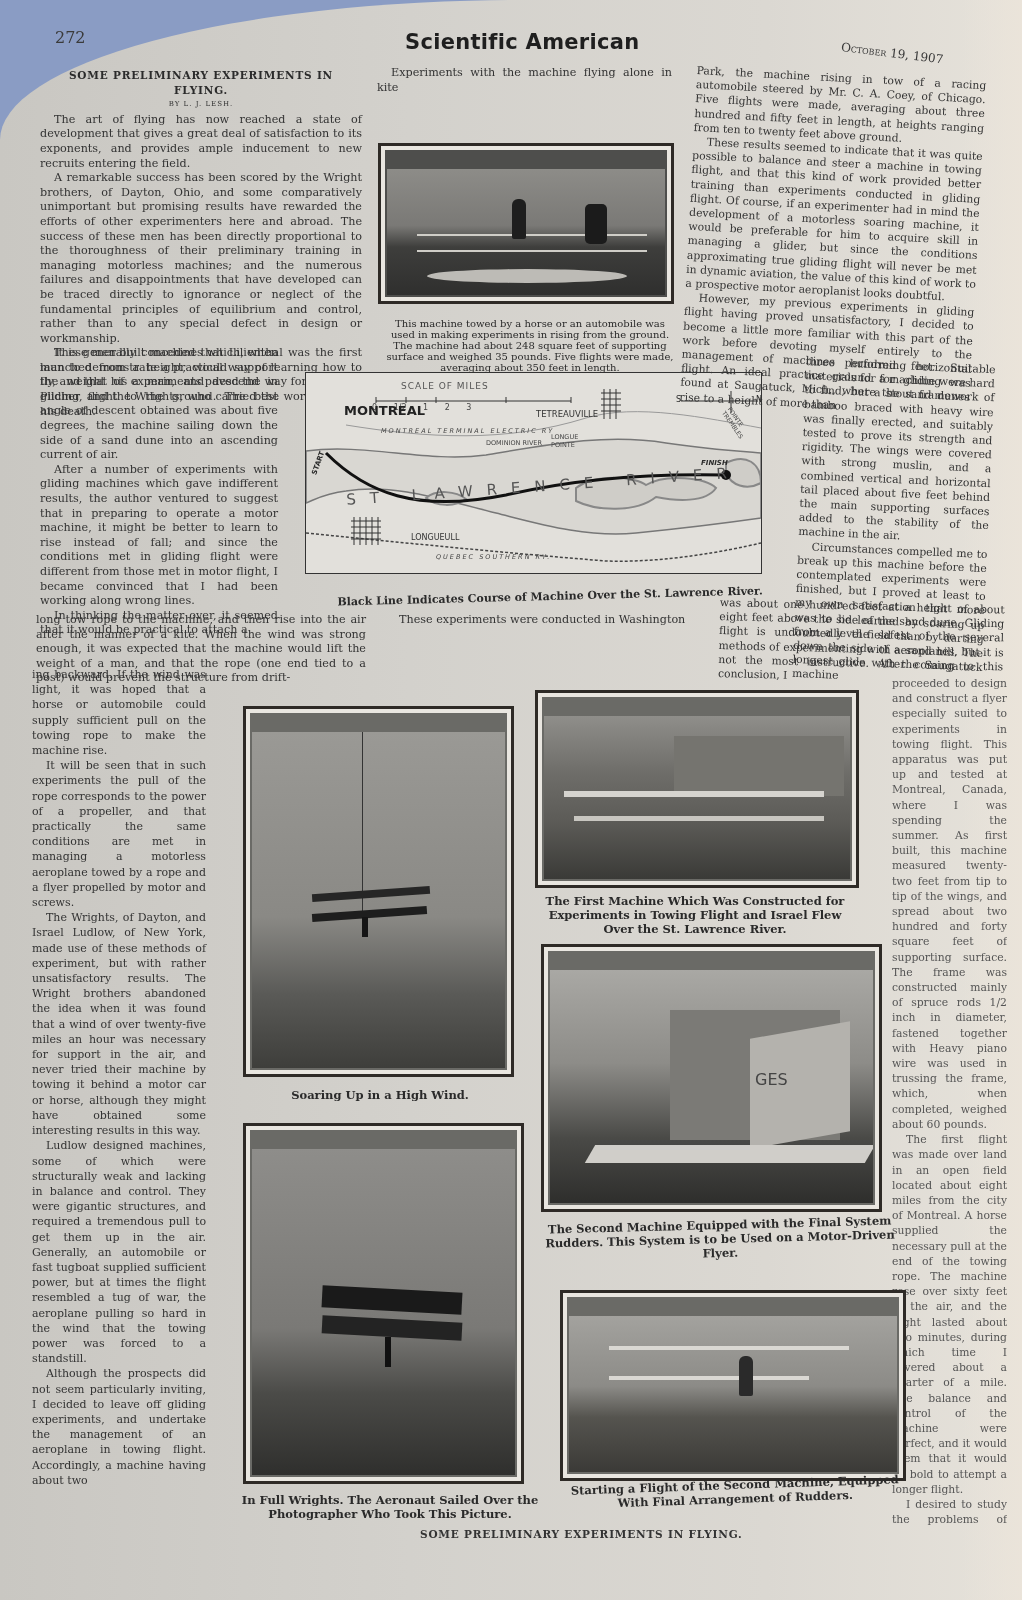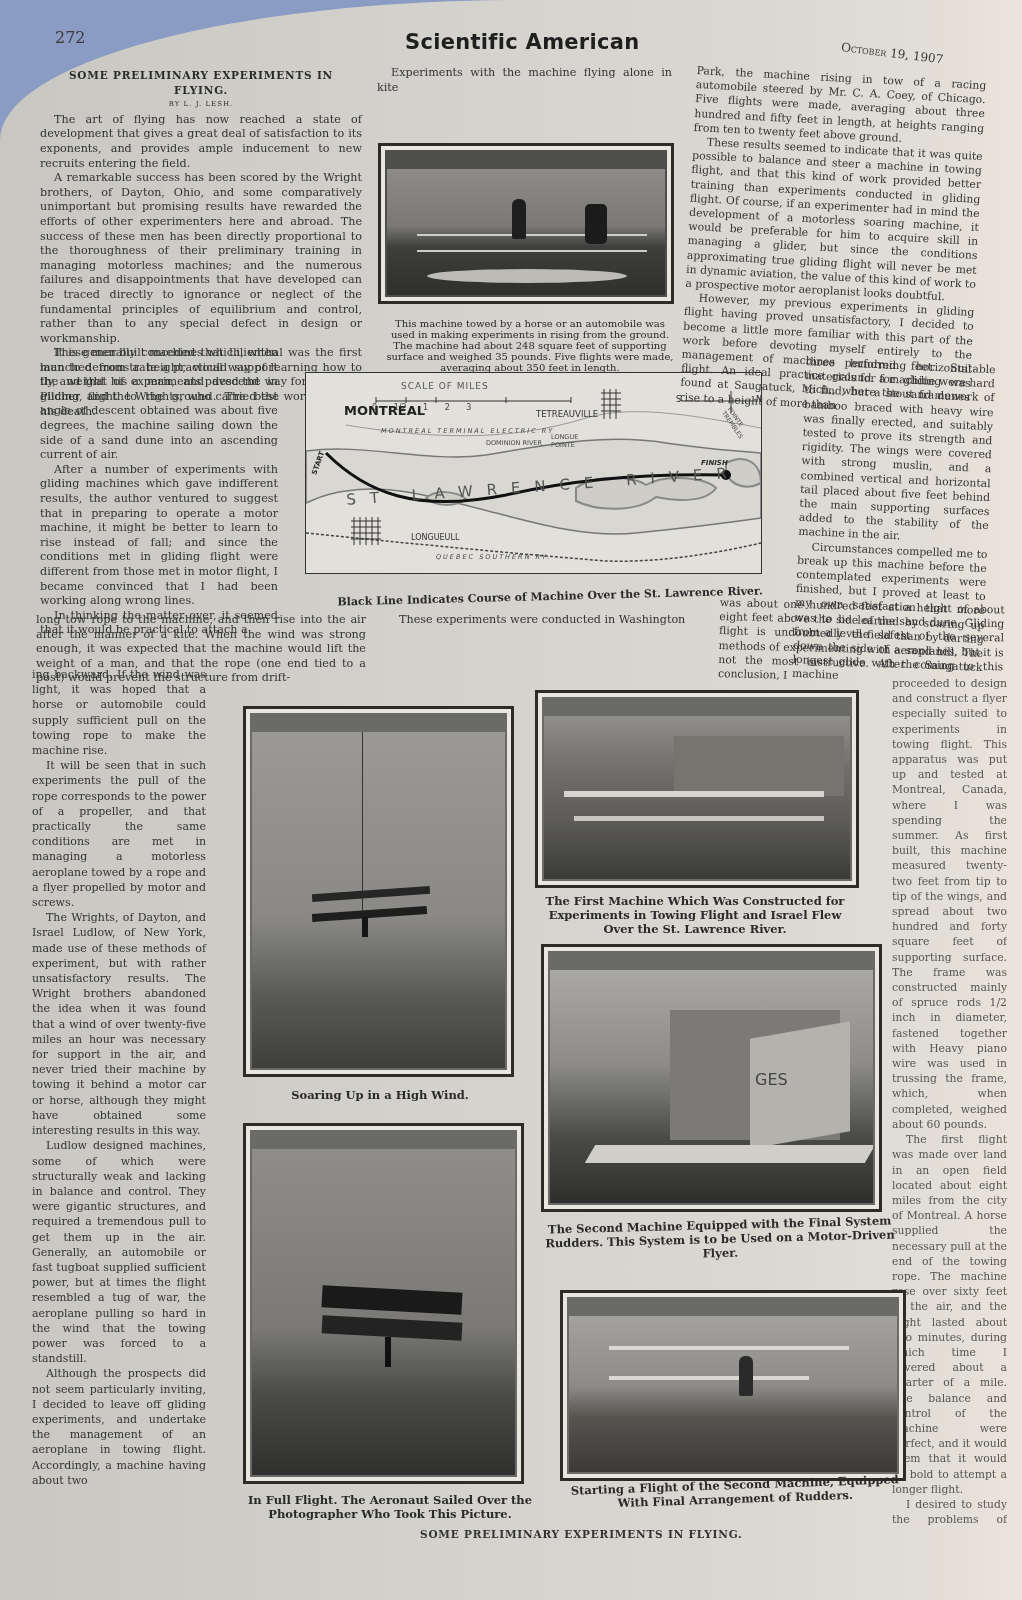--- a/index.html
+++ b/index.html
@@ -188,21 +188,21 @@
   </div>
   <div class="caption" style="left:540px; top:1218px; width:360px; transform:rotate(-1.5deg);">The Second Machine Equipped with the Final System Rudders. This System is to be Used on a Motor-Driven Flyer.</div>
 
   <div class="photo" style="left:243px; top:1123px; width:275px; height:355px;">
     <div class="inner" style="background:linear-gradient(180deg,#8e8d8a 0%,#7a7976 55%,#4b4b48 75%,#2f2f2d 100%);">
       <div style="position:absolute;left:70px;top:140px;width:140px;height:22px;background:#1a1a1a;transform:rotate(3deg);"></div>
       <div style="position:absolute;left:70px;top:170px;width:140px;height:18px;background:#232323;transform:rotate(3deg);"></div>
       <div style="position:absolute;left:133px;top:188px;width:6px;height:30px;background:#111;"></div>
     </div>
   </div>
-  <div class="caption" style="left:225px; top:1493px; width:330px;">In Full Flight. The Aeronaut Sailed Over the Photographer Who Took This Picture.</div>
+  <div class="caption" style="left:225px; top:1493px; width:330px;">In Full Wrights. The Aeronaut Sailed Over the Photographer Who Took This Picture.</div>
 
   <div class="photo" style="left:560px; top:1290px; width:340px; height:185px;">
     <div class="inner" style="background:linear-gradient(180deg,#a3a29e 0%,#8c8b87 45%,#55544f 65%,#3b3a37 100%);">
       <div style="position:absolute;left:40px;top:30px;width:240px;height:4px;background:#dad8d3;"></div>
       <div style="position:absolute;left:40px;top:60px;width:200px;height:4px;background:#dad8d3;"></div>
       <div style="position:absolute;left:170px;top:40px;width:14px;height:40px;background:#2a2a2a;border-radius:6px 6px 2px 2px;"></div>
     </div>
   </div>
   <div class="caption" style="left:560px; top:1478px; width:350px; transform:rotate(-2deg);">Starting a Flight of the Second Machine, Equipped With Final Arrangement of Rudders.</div>
 

